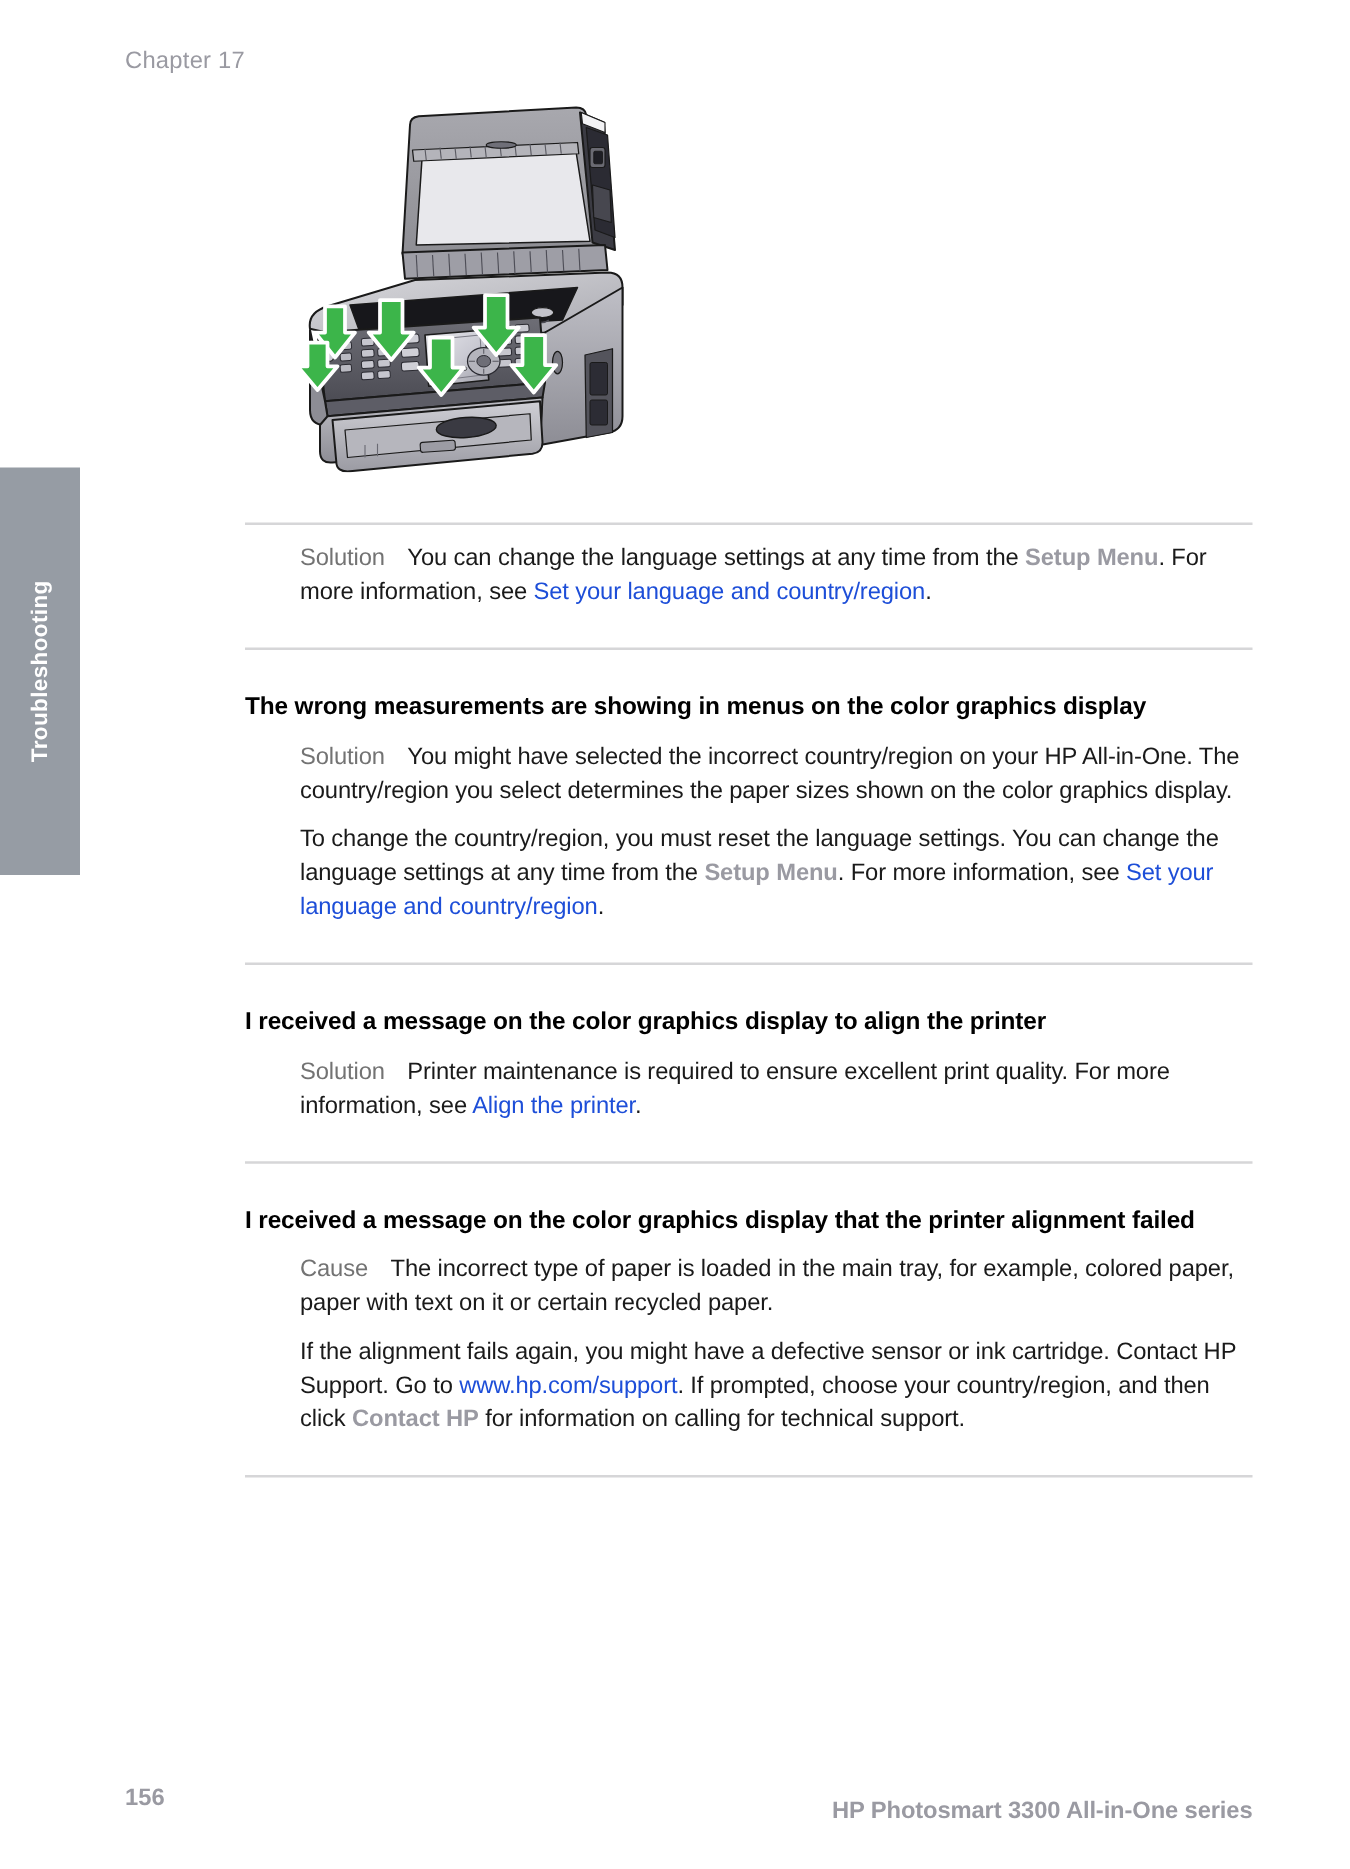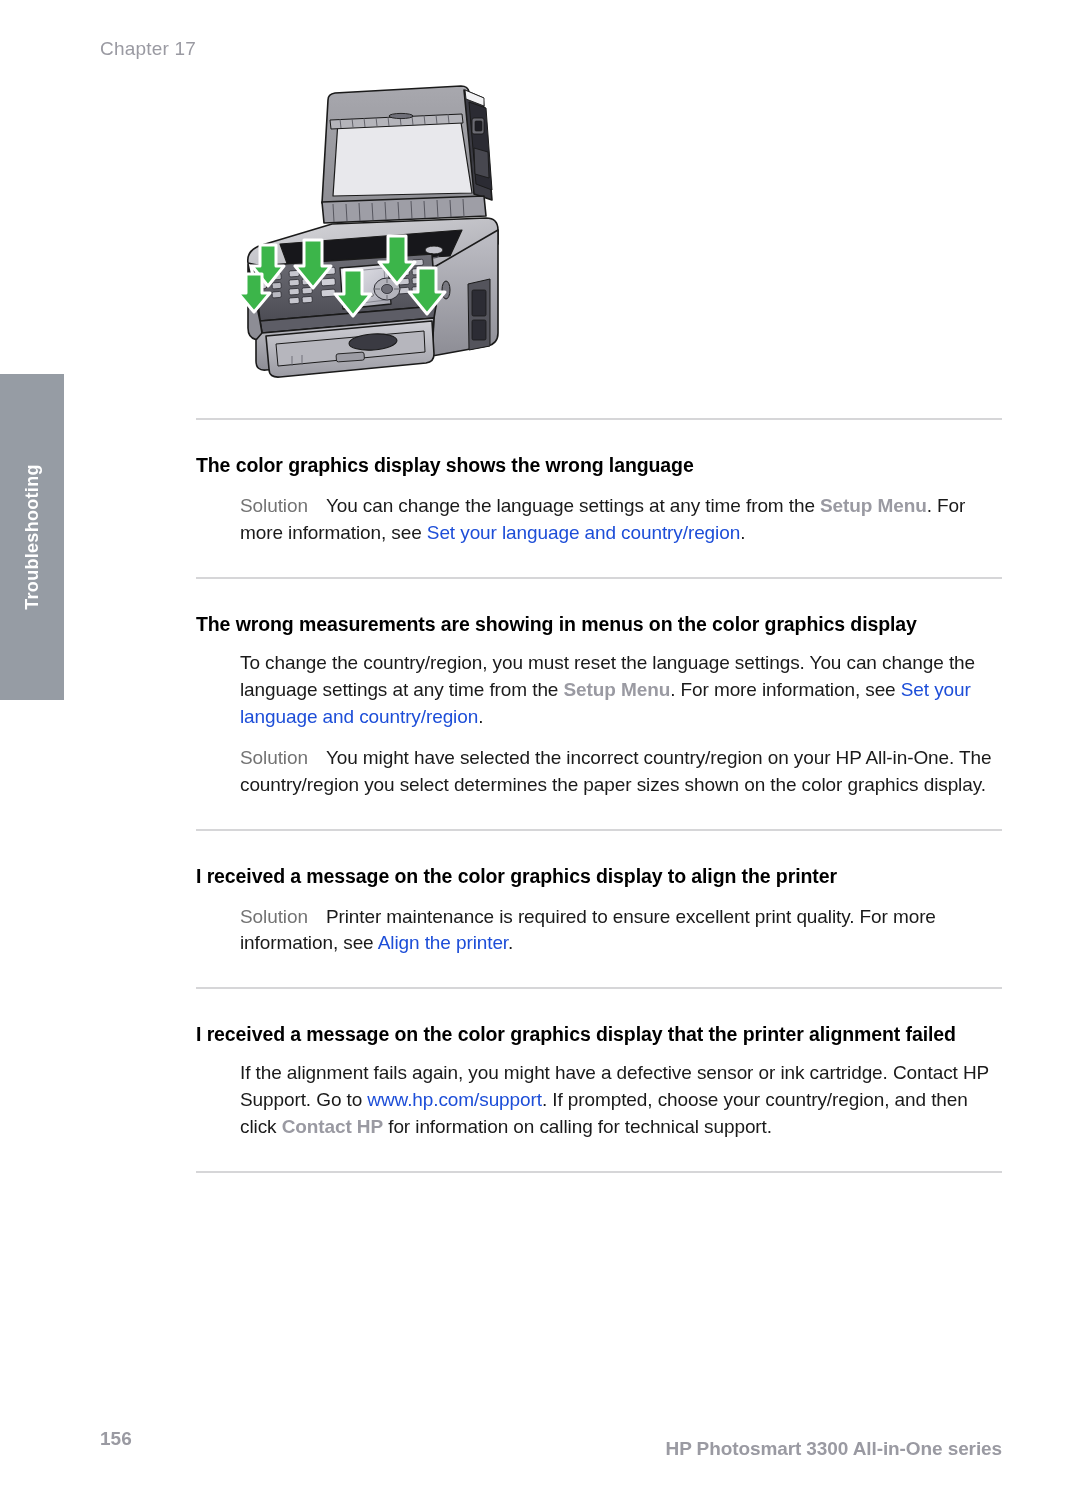--- a/index.html
+++ b/index.html
@@ -321,40 +321,40 @@
         <path d="M182 190 L200 190 L200 214 L209 214 L191 236 L173 214 L182 214 Z"></path>
       </g>
     </g>
   </svg>
 </div>
 
 <div class="content">
   <div class="rule"></div>
   <div id="sections-root">
       <div class="section">
-        <h2 class="section-title">The color graphics display shows the wrong language</h2>
         <p class="para first"><span class="lead">Solution</span><span class="lead-gap"></span><span>You can change the language settings at any time from the </span><span class="ui-term">Setup Menu</span><span>. For more information, see </span><a class="link" href="#">Set your language and country/region</a><span>.</span></p>
       </div>
       <div class="section-gap-bottom"></div>
       <div class="rule"></div>
       <div class="section">
         <h2 class="section-title">The wrong measurements are showing in menus on the color graphics display</h2>
+        <p class="para first"><span class="lead">Solution</span><span class="lead-gap"></span><span>You might have selected the incorrect country/region on your HP All-in-One. The country/region you select determines the paper sizes shown on the color graphics display.</span></p>
         <p class="para"><span>To change the country/region, you must reset the language settings. You can change the language settings at any time from the </span><span class="ui-term">Setup Menu</span><span>. For more information, see </span><a class="link" href="#">Set your language and country/region</a><span>.</span></p>
-        <p class="para first"><span class="lead">Solution</span><span class="lead-gap"></span><span>You might have selected the incorrect country/region on your HP All-in-One. The country/region you select determines the paper sizes shown on the color graphics display.</span></p>
       </div>
       <div class="section-gap-bottom"></div>
       <div class="rule"></div>
       <div class="section">
         <h2 class="section-title">I received a message on the color graphics display to align the printer</h2>
         <p class="para first"><span class="lead">Solution</span><span class="lead-gap"></span><span>Printer maintenance is required to ensure excellent print quality. For more information, see </span><a class="link" href="#">Align the printer</a><span>.</span></p>
       </div>
       <div class="section-gap-bottom"></div>
       <div class="rule"></div>
       <div class="section">
         <h2 class="section-title">I received a message on the color graphics display that the printer alignment failed</h2>
+        <p class="para first"><span class="lead">Cause</span><span class="lead-gap"></span><span>The incorrect type of paper is loaded in the main tray, for example, colored paper, paper with text on it or certain recycled paper.</span></p>
         <p class="para"><span>If the alignment fails again, you might have a defective sensor or ink cartridge. Contact HP Support. Go to </span><a class="link" href="#">www.hp.com/support</a><span>. If prompted, choose your country/region, and then click </span><span class="ui-term">Contact HP</span><span> for information on calling for technical support.</span></p>
       </div>
       <div class="section-gap-bottom"></div>
       <div class="rule"></div>
     </div>
 </div>
 
 <div class="footer">
   <span class="page-number">156</span>
   <span class="product-name">HP Photosmart 3300 All-in-One series</span>

